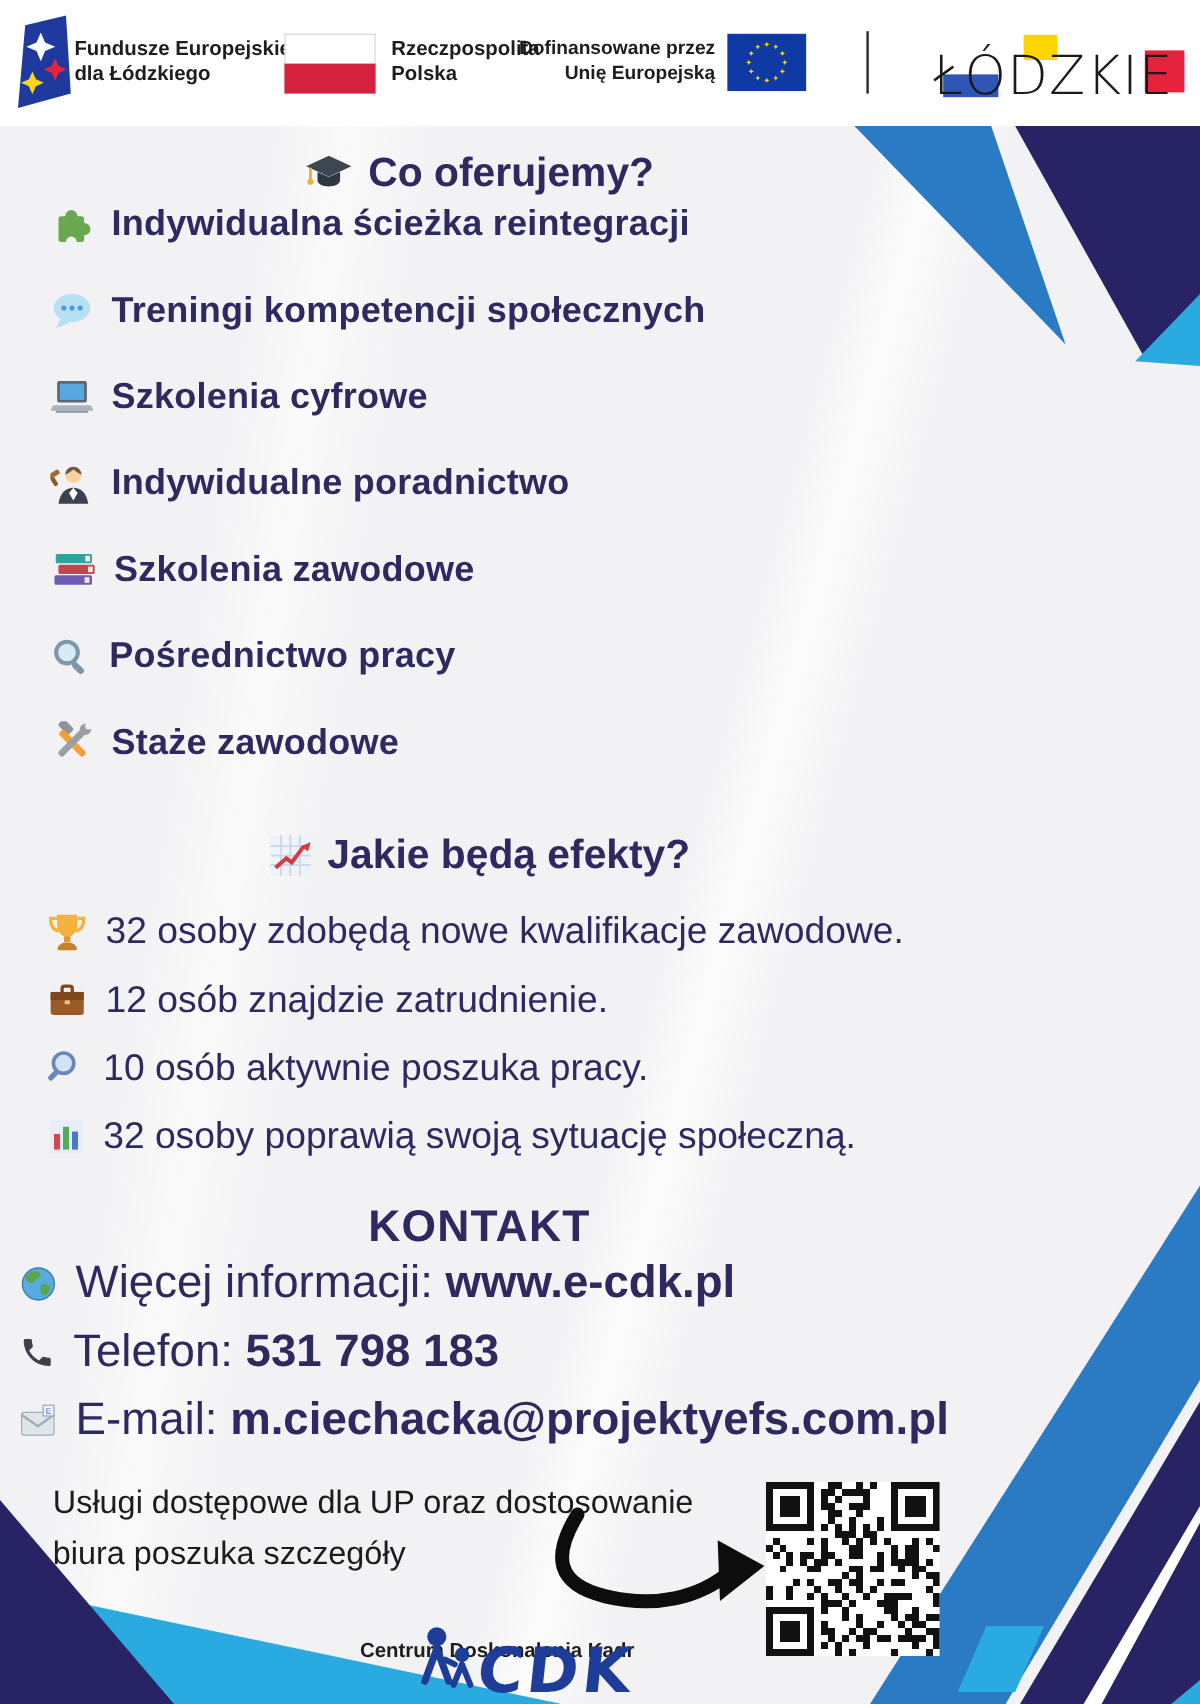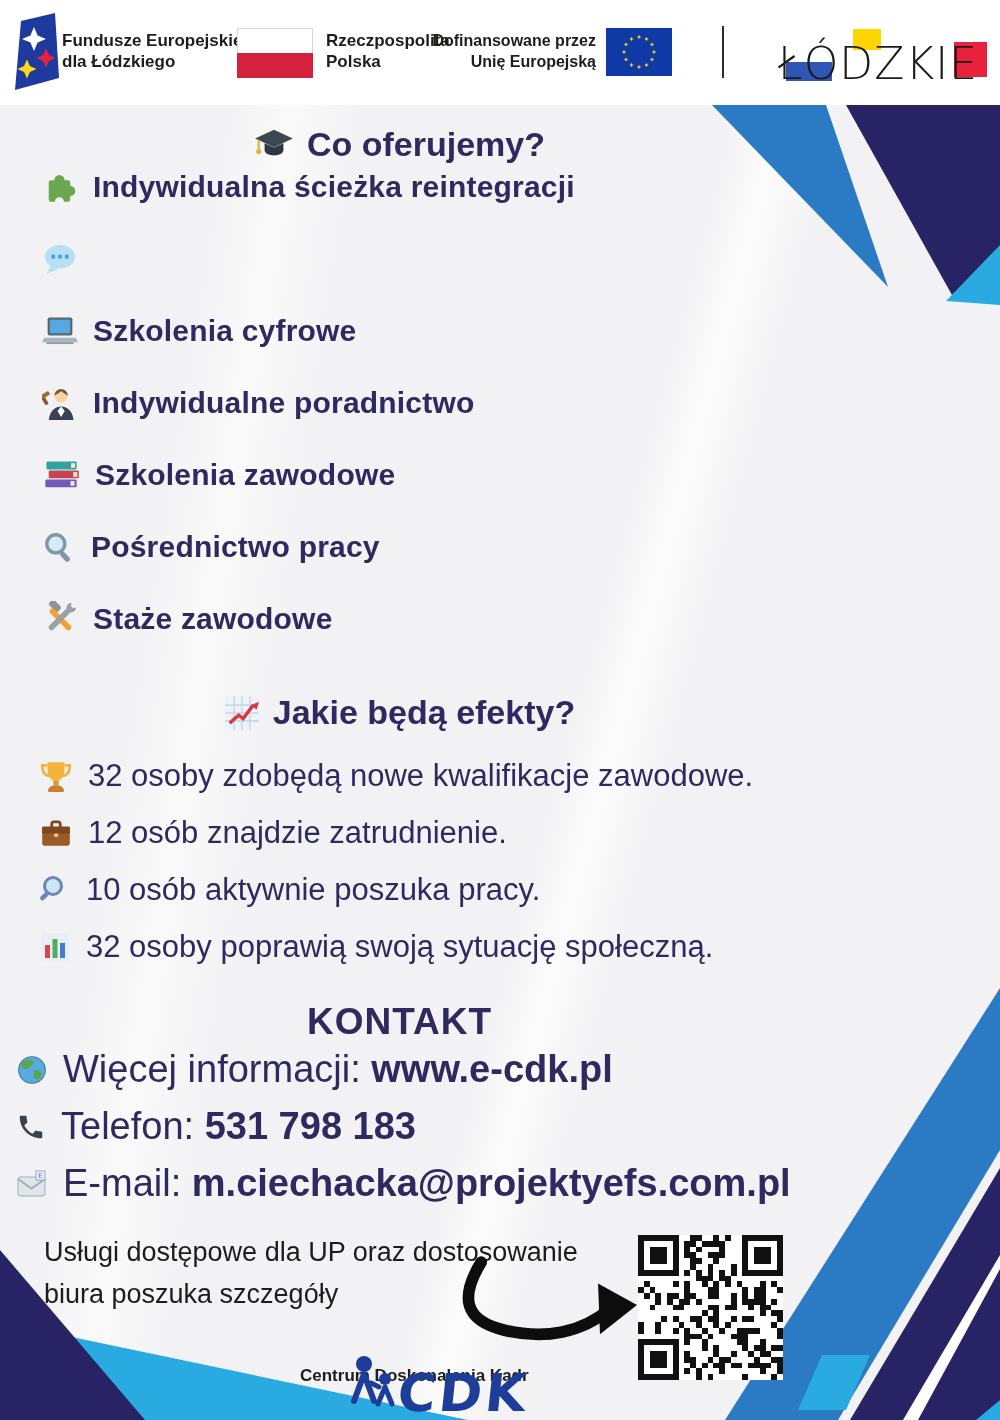--- a/index.html
+++ b/index.html
@@ -179,20 +179,21 @@
           <svg width="36" height="32" viewBox="0 0 32 28">
             <ellipse cx="16" cy="12" rx="13.5" ry="10.5" fill="#b7e0f5"></ellipse>
             <path d="M8 19l-4 8 10-4z" fill="#b7e0f5"></path>
             <g fill="#4d9fd6">
                 <circle cx="10" cy="12" r="1.9"></circle>
                 <circle cx="16" cy="12" r="1.9"></circle>
                 <circle cx="22" cy="12" r="1.9"></circle>
               </g>
           </svg>
         </span>
+        <span class="offer-label">Treningi kompetencji społecznych</span>
       </div>
       <div class="row">
         <span class="ic">
           <svg width="36" height="32" viewBox="0 0 32 28">
             <rect x="5" y="2" width="22" height="16" rx="1.5" fill="#5b6770"></rect>
             <rect x="7" y="4" width="18" height="12" fill="#57a7e0"></rect>
             <path d="M2 20h28l2 4H0z" fill="#aab4bc"></path>
             <rect x="4" y="24" width="24" height="1.6" fill="#8e99a2"></rect>
           </svg>
         </span>

